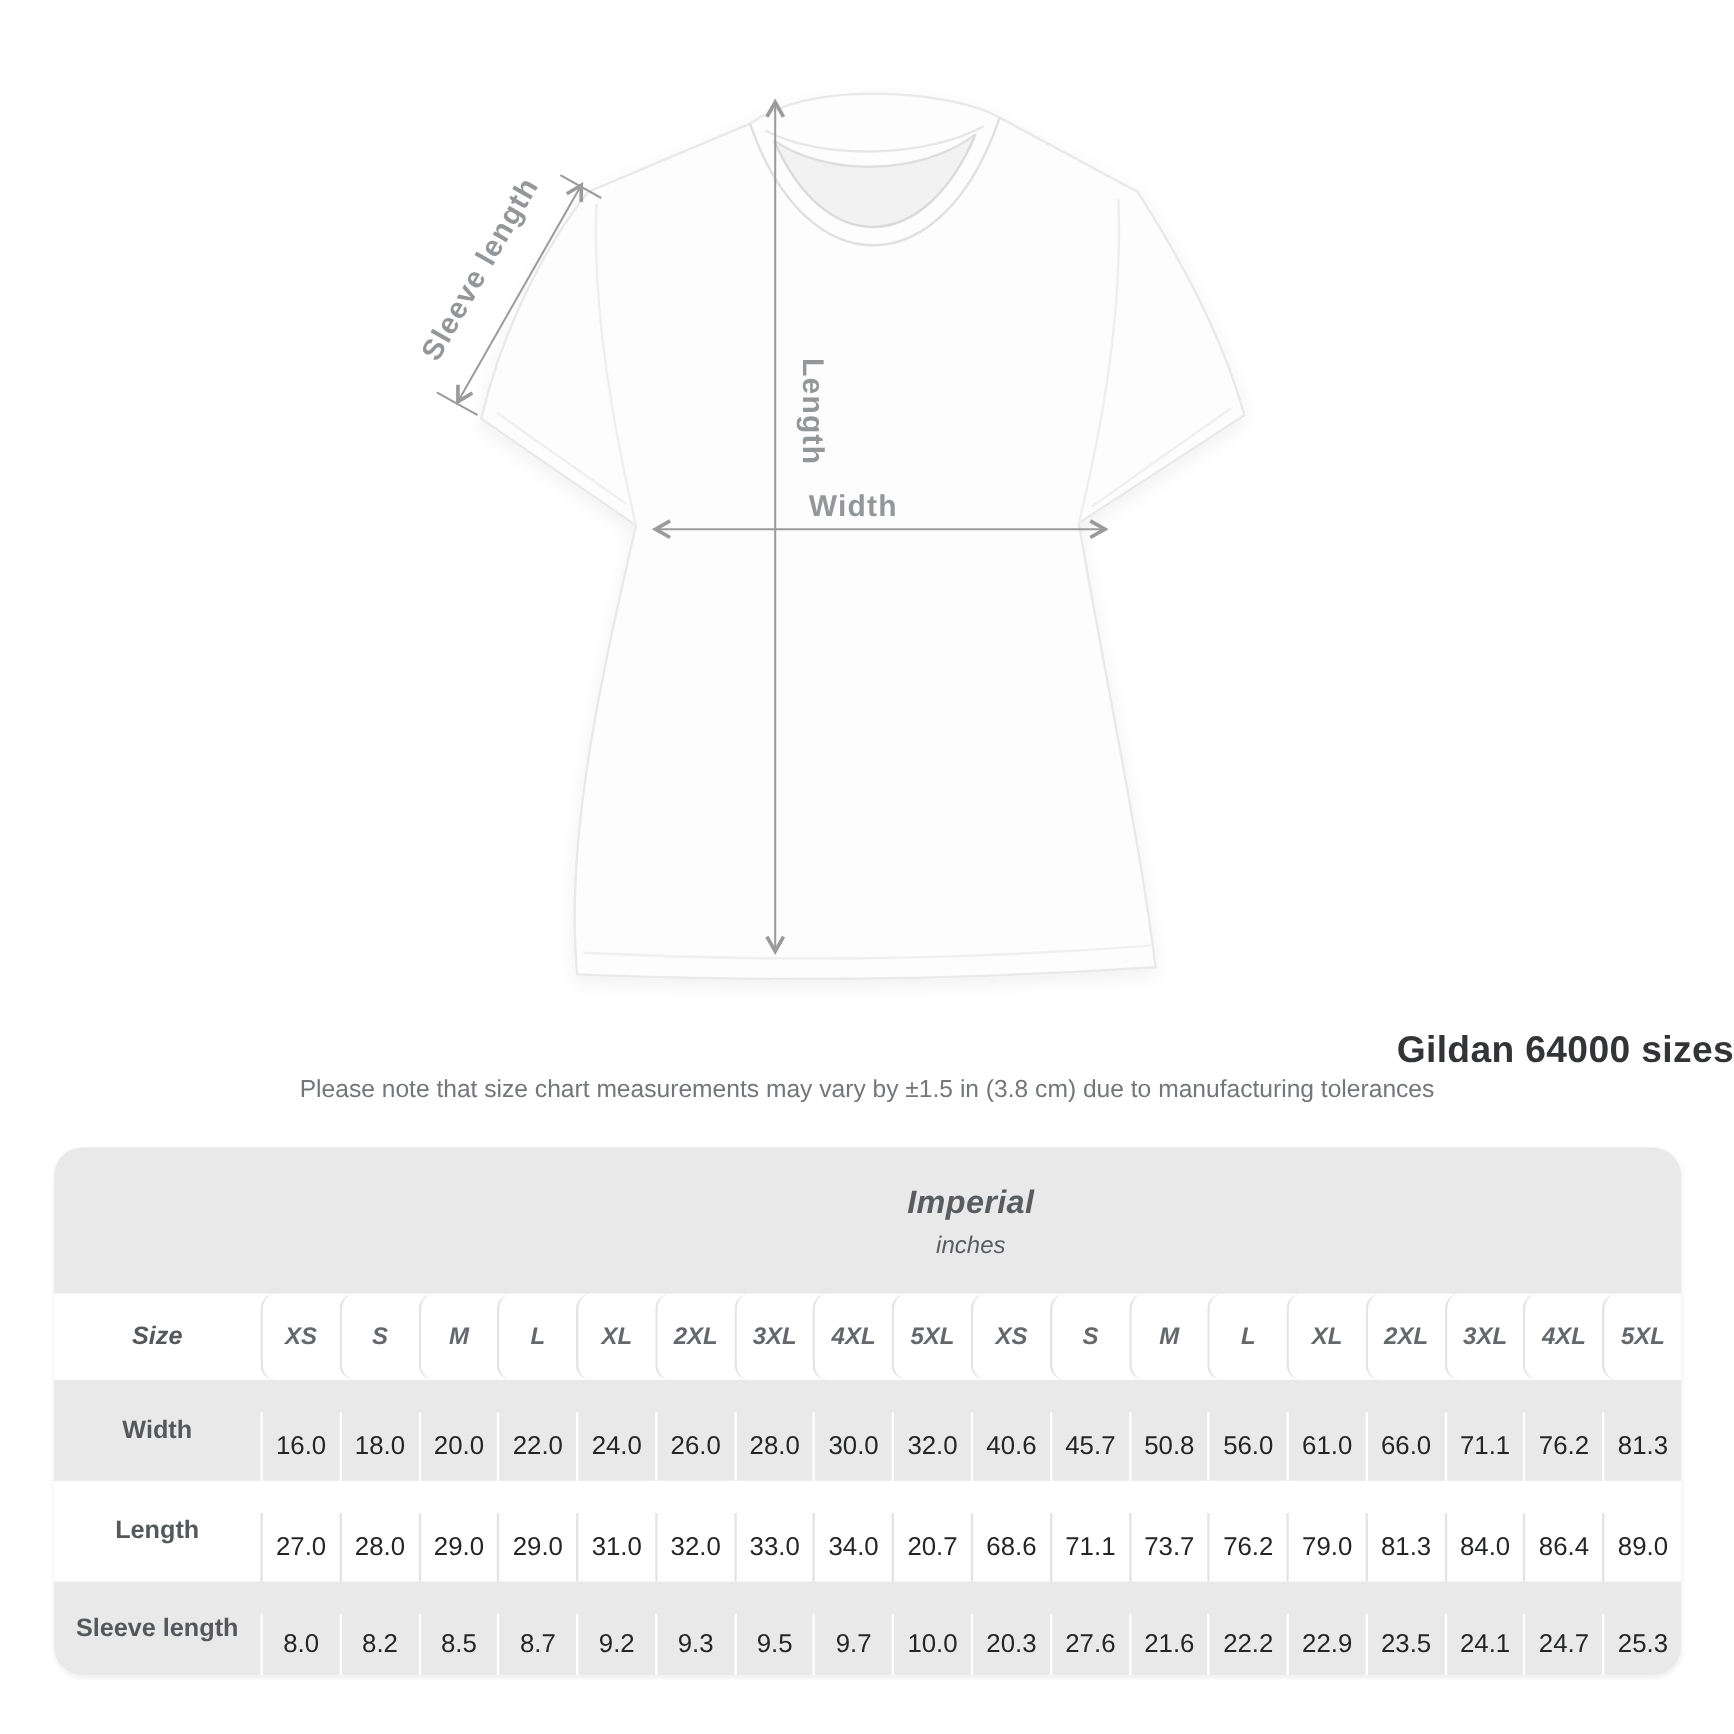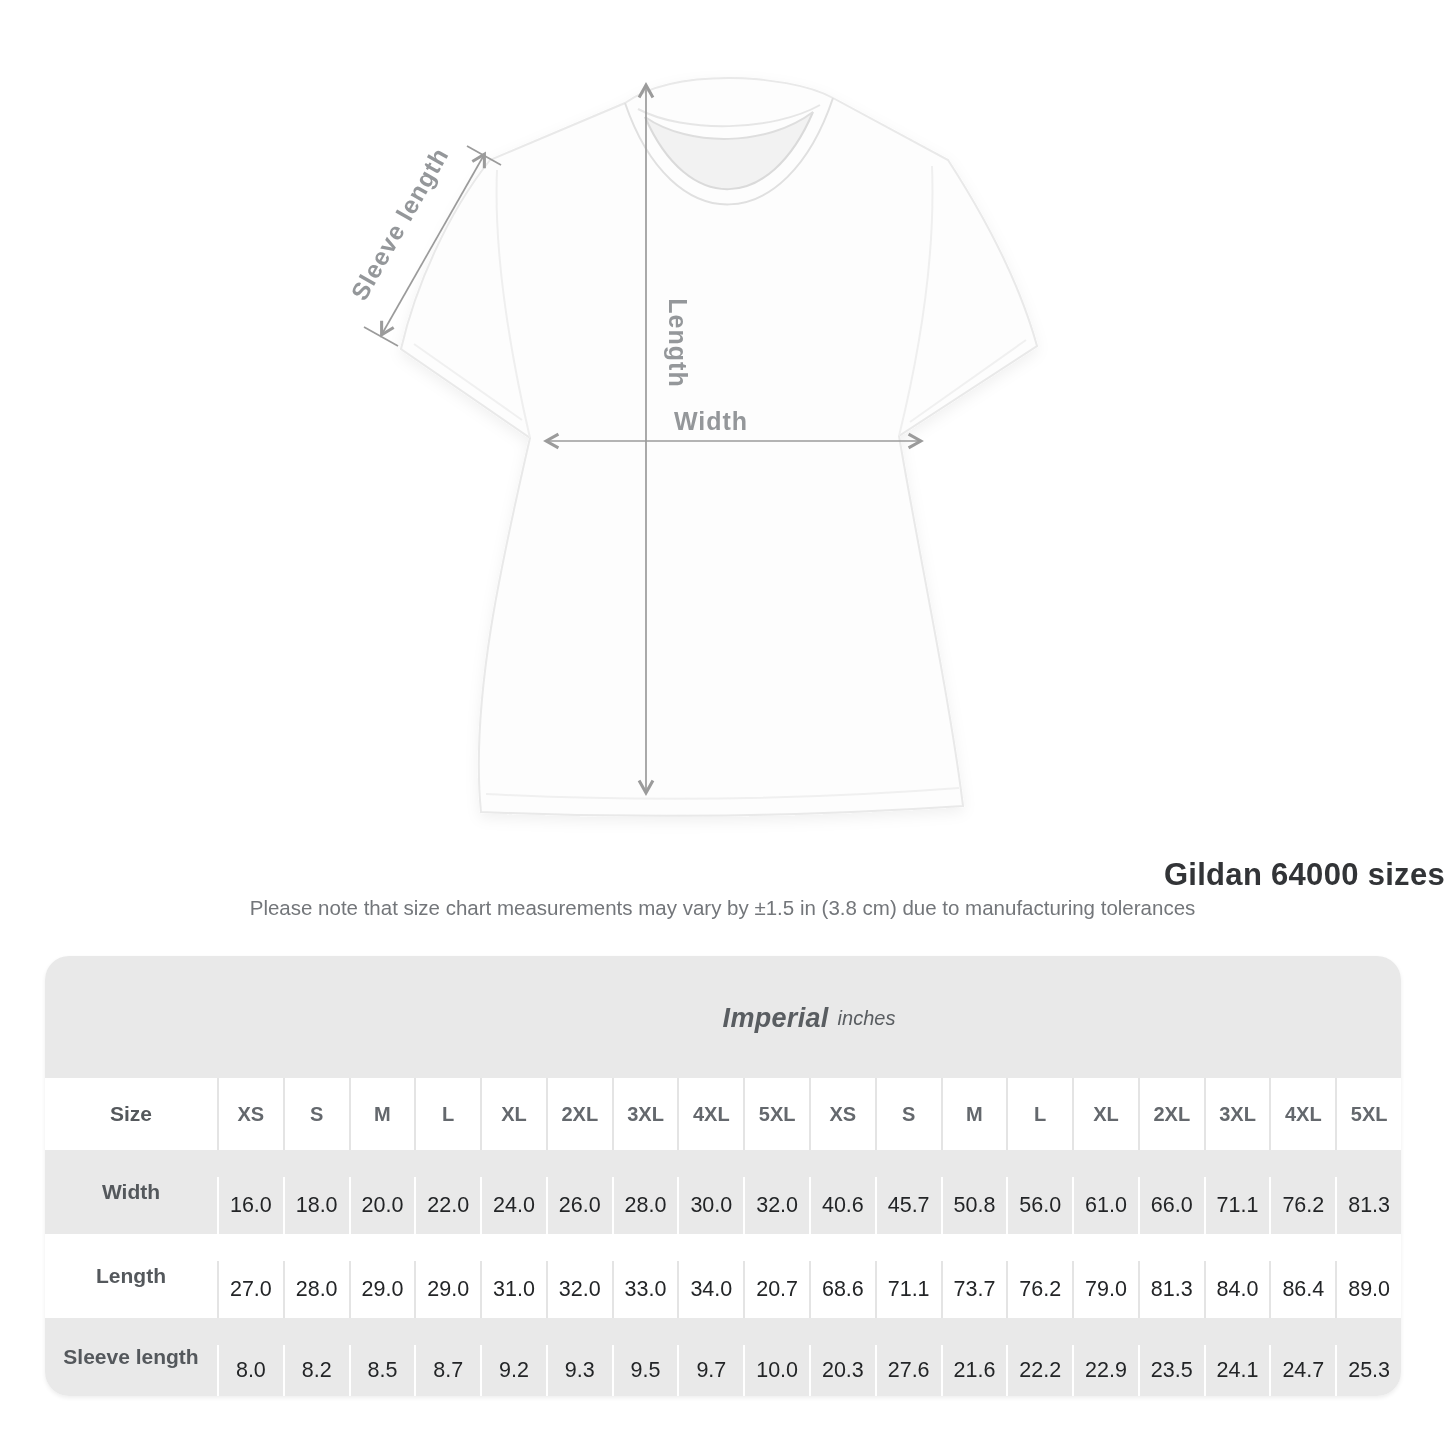--- a/index.html
+++ b/index.html
@@ -20,33 +20,33 @@
     font-size:20.5px;color:#73767a;
   }
   
   .size-table{
     position:absolute;left:45px;top:956px;width:1356px;
     border-radius:24px;overflow:hidden;background:#ffffff;
     box-shadow:0 2px 4px rgba(0,0,0,0.07);
   }
   .band{display:flex;background:#e9e9e9;height:122px;}
   .band-spacer{width:172px;flex:0 0 172px;}
-  .band-group{flex:1;display:flex;flex-direction:row;align-items:center;justify-content:center;gap:9px;padding-top:2px;}
+  .band-group{flex:1;display:flex;flex-direction:column;align-items:center;justify-content:center;gap:9px;padding-top:2px;}
   .g-label{font-size:27px;font-weight:bold;font-style:italic;color:#595d61;letter-spacing:.3px;}
   .g-sub{font-size:20px;font-style:italic;color:#595d61;}
   .trow{display:grid;grid-template-columns:172px repeat(18,1fr);}
-  .sizes-row{height:72px;}
+  .sizes-row{height:72px;font-style:italic;}
   .data-row{height:84px;}
   .data-row:last-child{height:78px;}
   .cell{display:flex;align-items:center;justify-content:center;min-width:0;}
   .cell + .cell{border-left:2px solid #e4e4e4;}
   .striped{background:#e9e9e9;}
   .striped .cell + .cell{border-left-color:#ffffff;}
   .lbl{font-size:21px;font-weight:bold;color:#54585c;}
-  .shead{font-size:20px;font-weight:bold;color:#64686d;}
+  .shead{font-size:20px;font-weight:bold;color:#64686d;border-radius:13px;}
   .val{font-size:21.5px;color:#232527;margin-top:27px;}
   
   .dim-label{font-family:"Liberation Sans", sans-serif;font-weight:bold;fill:#94979a;letter-spacing:1px;}
 </style>
 </head>
 <body>
 
 <div class="shirt-stage">
   <svg width="1445" height="840" viewBox="0 0 1445 840">
     <defs>

